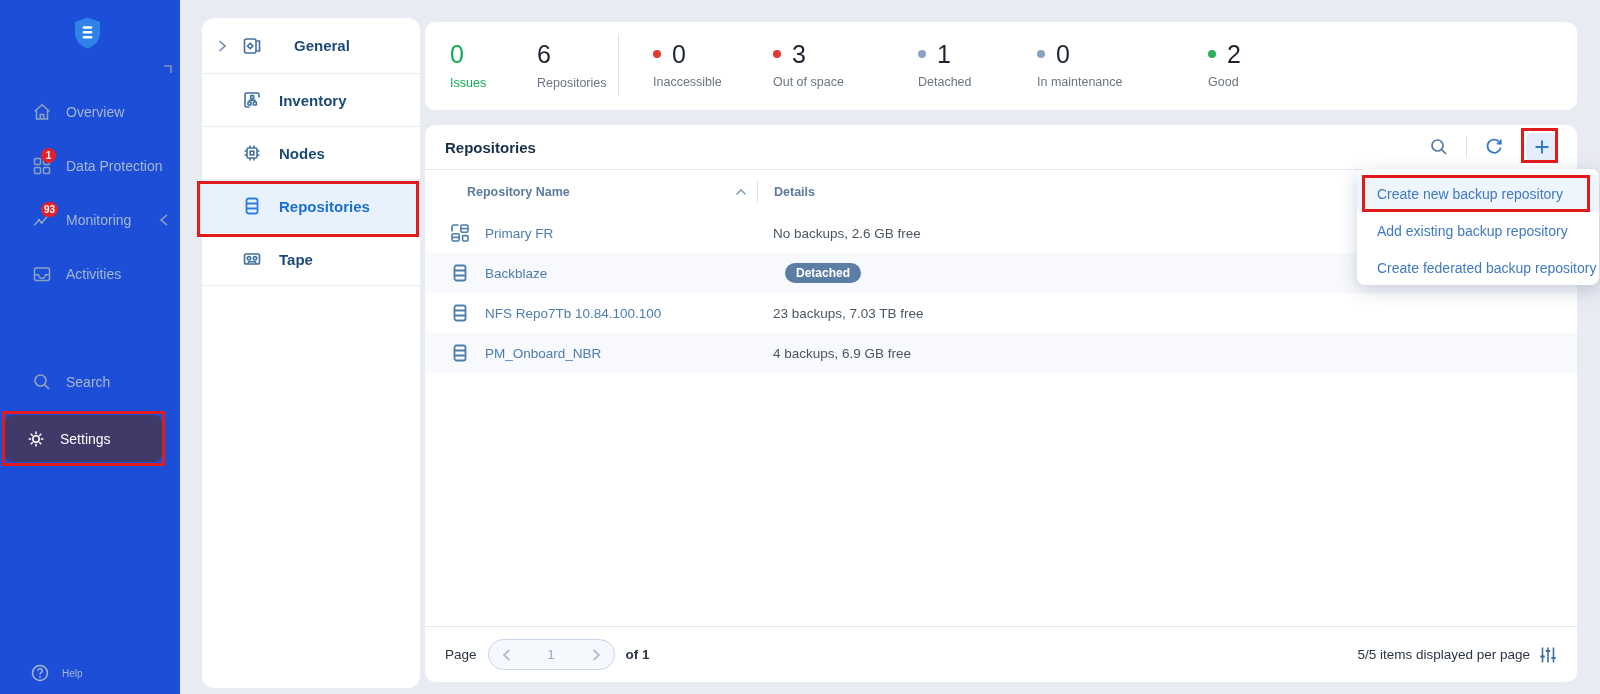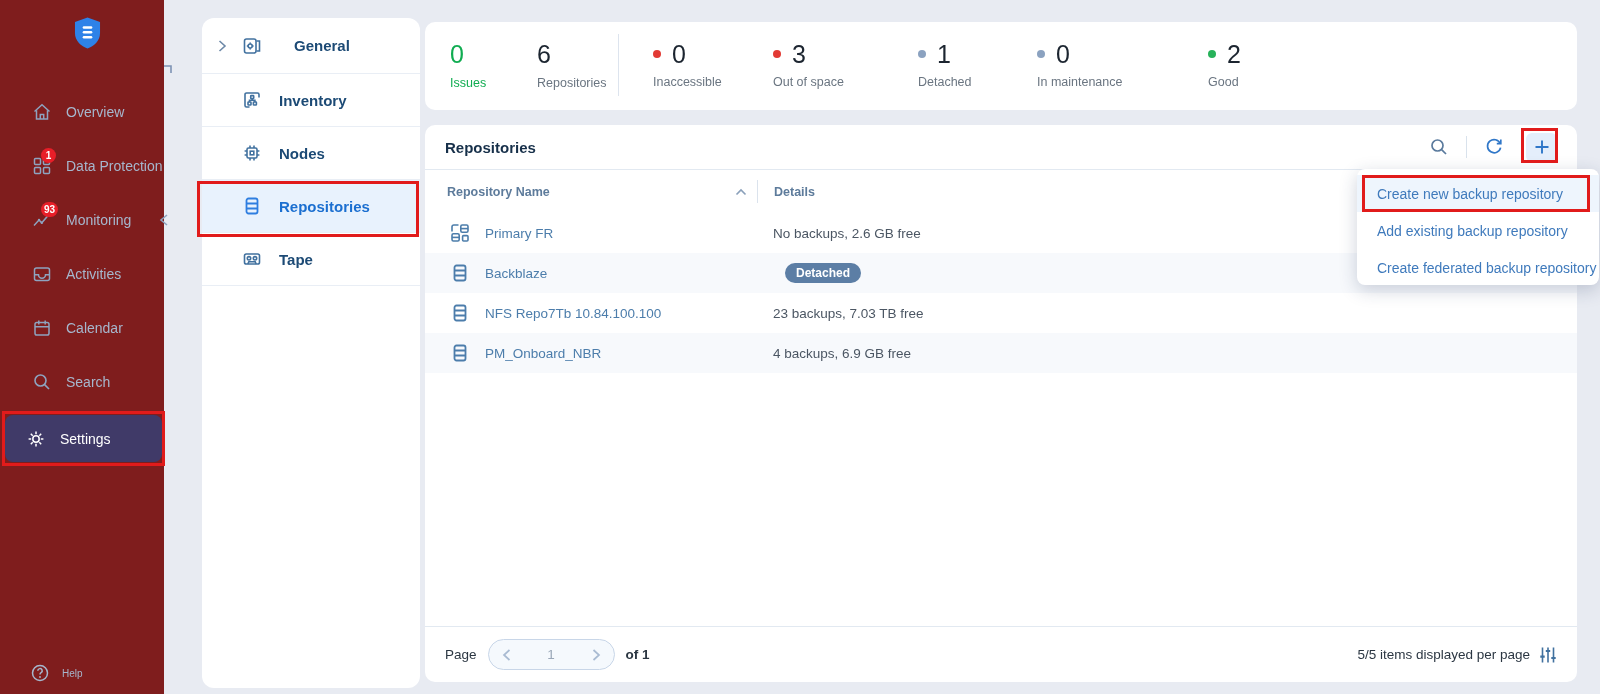--- a/index.html
+++ b/index.html
@@ -6,21 +6,21 @@
   html,body { width:1600px; height:694px; }
   body {
     position:relative; overflow:hidden;
     background:#e8ebf2;
     font-family:"Liberation Sans", sans-serif;
     -webkit-font-smoothing:antialiased;
   }
   svg { display:block; }
 
   
-  .sidebar { position:absolute; left:0; top:0; width:164px; height:694px; background:#7f1d1d; }
+  .sidebar { position:absolute; left:0; top:0; width:180px; height:694px; background:#1d4ed8; }
   .logo { position:absolute; left:74px; top:16px; }
   .corner-ic { position:absolute; left:162px; top:64px; color:#7d93b4; }
   .nav-item { position:absolute; left:0; width:180px; height:54px; display:flex; align-items:center;
               padding-left:32px; gap:14px; color:#a6b7cd; font-size:14px; cursor:pointer; }
   .nav-item .nico { position:relative; width:20px; height:20px; color:#8ea3bf; flex:0 0 20px; }
   .nav-badge { position:absolute; top:-8px; left:9px; background:#e81e28; color:#fff; font-size:10px;
                font-weight:bold; border-radius:9px; min-width:15px; height:15px; line-height:15px;
                text-align:center; padding:0 3px; }
   .nav-chevron { margin-left:14px; color:#8ea3bf; }
   .nav-settings { position:absolute; left:5px; top:415px; width:157px; height:47px; background:#403a68;
@@ -67,21 +67,21 @@
                padding:0 20px; border-bottom:1px solid #e2e9f1; }
   .rp-title { font-size:15px; font-weight:bold; color:#17304a; }
   .rp-tools { margin-left:auto; display:flex; align-items:center; }
   .tool-search { color:#5a7a9d; cursor:pointer; }
   .tool-div { width:1px; height:22px; background:#d9e2ec; margin:0 17px; }
   .tool-refresh { color:#3077c8; cursor:pointer; margin-right:22px; }
   .tool-plus { width:31px; height:29px; background:#e4eefb; border-radius:6px; display:flex; align-items:center;
                justify-content:center; color:#3077c8; cursor:pointer; }
 
   .rp-cols { position:absolute; left:0; top:45px; width:100%; height:43px; display:flex; align-items:center; }
-  .col-name { position:absolute; left:22px; font-size:12.5px; font-weight:bold; color:#5d7b9b; }
+  .col-name { position:absolute; left:42px; font-size:12.5px; font-weight:bold; color:#5d7b9b; }
   .col-caret { position:absolute; left:310px; color:#8aa0ba; cursor:pointer; }
   .col-div { position:absolute; left:332px; top:10px; width:1px; height:23px; background:#dbe3ed; }
   .col-details { position:absolute; left:349px; font-size:12.5px; font-weight:bold; color:#5d7b9b; }
 
   .rp-rows { position:absolute; left:0; top:88px; width:100%; }
   .rp-row { position:relative; height:40px; display:flex; align-items:center; cursor:pointer; }
   .rp-row.alt { background:#f7f9fc; }
   .row-ico { position:absolute; left:25px; width:20px; height:20px; color:#4c7dab; }
   .row-name { position:absolute; left:60px; font-size:13.5px; color:#4c7dab; }
   .row-details { position:absolute; left:348px; font-size:13.5px; color:#4b5663; }
@@ -177,29 +177,20 @@
   <div class="nav-item" style="top:247px">
     <span class="nico">
       <svg width="20" height="20" viewBox="0 0 20 20" fill="none" stroke="currentColor" stroke-width="1.5">
           <rect x="2.5" y="4" width="15" height="12.5" rx="2"></rect>
           <path d="M2.5 10.8h4a3.5 3.5 0 0 0 7 0h4"></path>
         </svg>
     </span>
     <span>Activities</span>
   </div>
 
-  <div class="nav-item" style="top:301px">
-    <span class="nico">
-      <svg width="20" height="20" viewBox="0 0 20 20" fill="none" stroke="currentColor" stroke-width="1.5">
-          <rect x="3" y="4.5" width="14" height="12.5" rx="1.8"></rect>
-          <path d="M6.8 2.5v4M13.2 2.5v4M3 8.8h14"></path>
-        </svg>
-    </span>
-    <span>Calendar</span>
-  </div>
 
   <div class="nav-item" style="top:355px">
     <span class="nico">
       <svg width="20" height="20" viewBox="0 0 20 20" fill="none" stroke="currentColor" stroke-width="1.6">
           <circle cx="8.5" cy="8.5" r="5.5"></circle>
           <path d="M12.6 12.6 17 17"></path>
         </svg>
     </span>
     <span>Search</span>
   </div>

